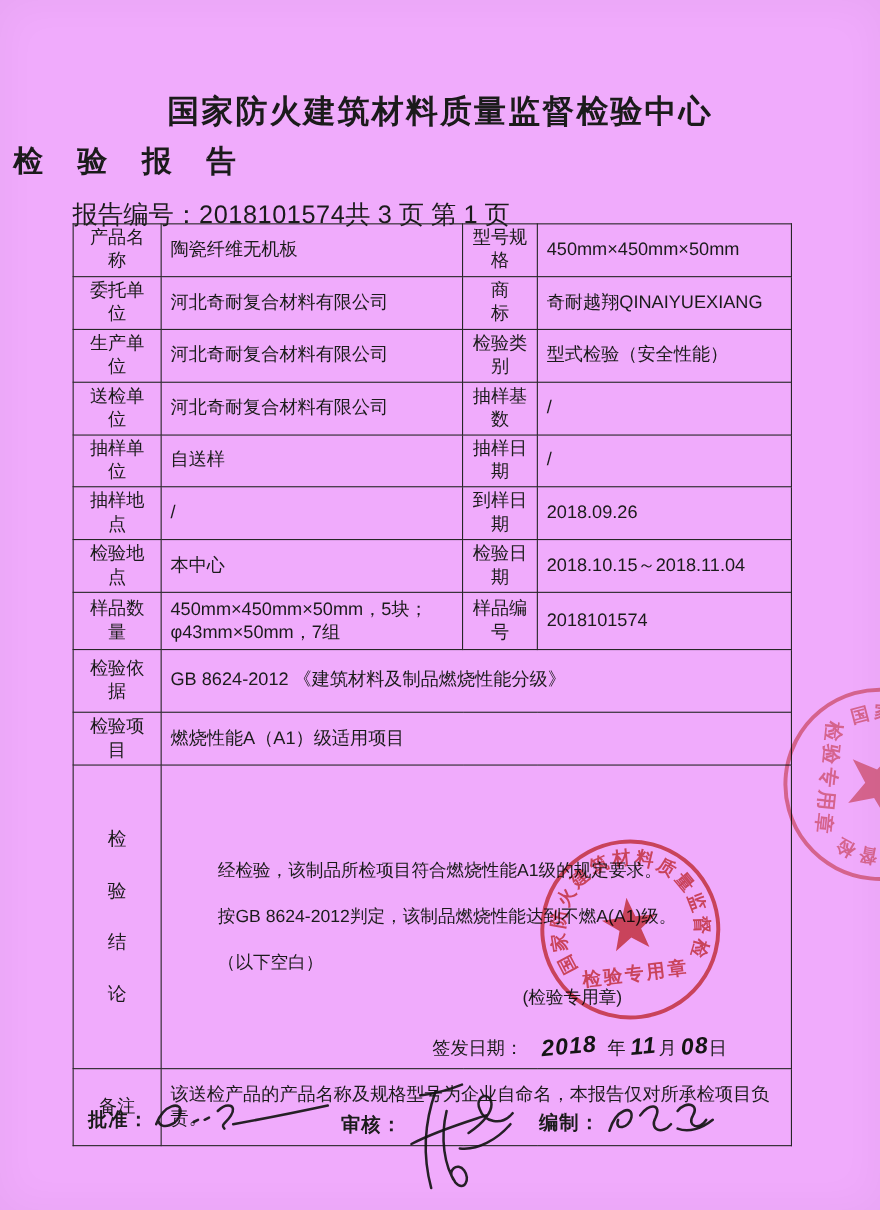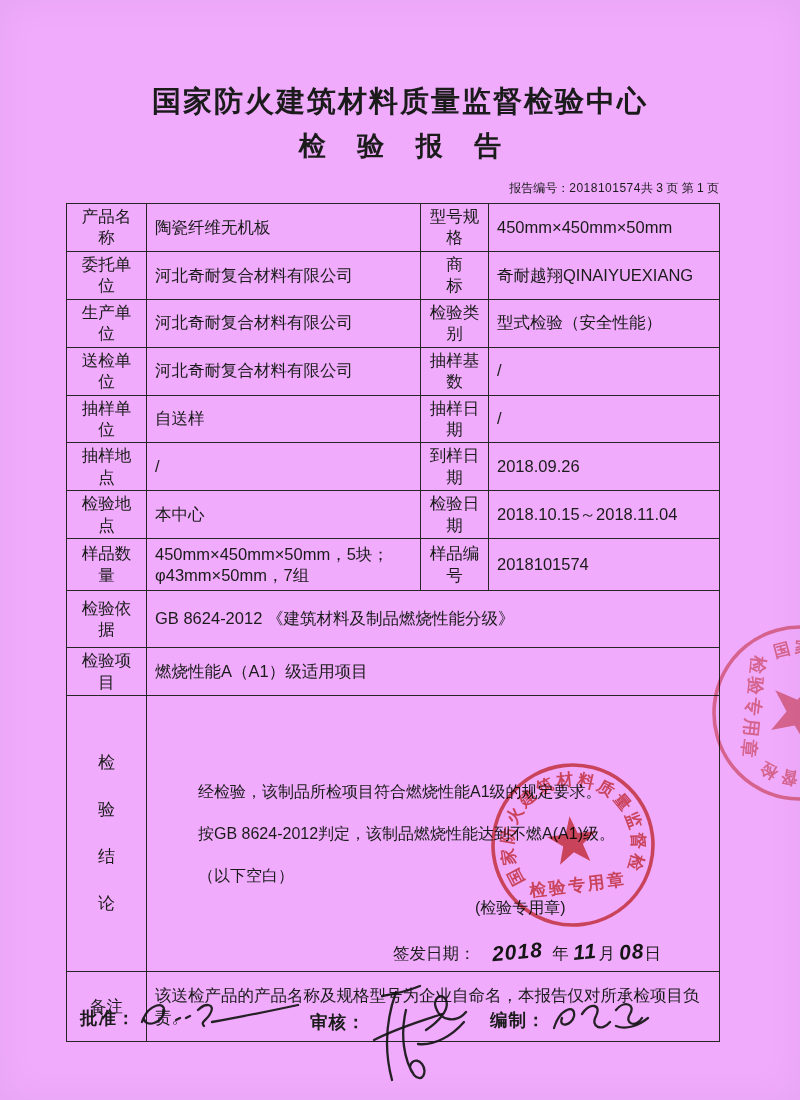--- a/index.html
+++ b/index.html
@@ -9,26 +9,26 @@
     background:#f0abfc; overflow:hidden; color:#1b1b1b;
     font-family:"Liberation Sans","DejaVu Sans",sans-serif;
     box-shadow:inset 0 0 40px rgba(0,0,0,.04);
   }
   .org-title {
     position:absolute; top:82px; left:0; width:100%;
     text-align:center; font-size:29px; font-weight:bold; letter-spacing:2px;
   }
   .report-title {
     position:absolute; top:128px; left:0; width:100%;
-    text-align:center; font-size:27px; font-weight:bold; letter-spacing:12px;
+    text-align:left; font-size:27px; font-weight:bold; letter-spacing:12px;
     text-indent:12px;
   }
   .report-line {
     position:absolute; top:180px; left:66px; width:653px;
-    display:flex; justify-content:flex-end; font-size:12px;
+    display:flex; justify-content:flex-start; font-size:23px;
   }
   .report-line .num { letter-spacing:.5px; }
   table.report {
     position:absolute; left:66px; top:203px; width:653px;
     border-collapse:collapse; table-layout:fixed;
     font-size:16.5px;
     border-radius:17px;
   }
   table.report td {
     border:1.6px solid #262626; vertical-align:middle;

